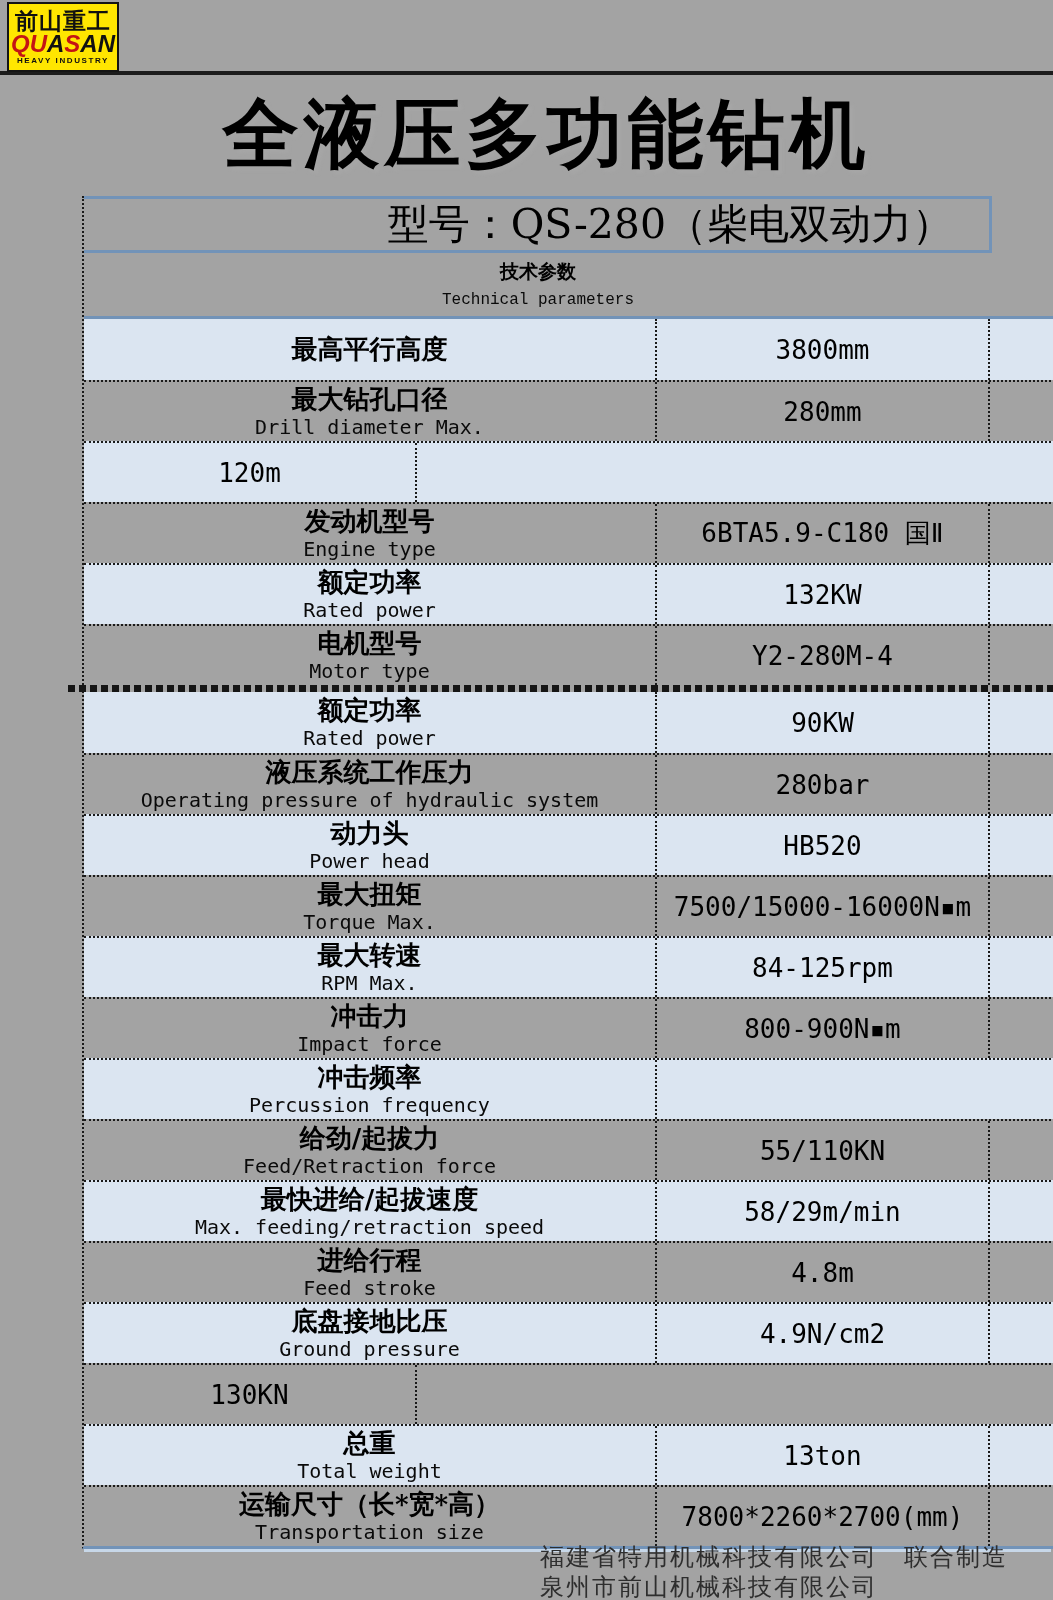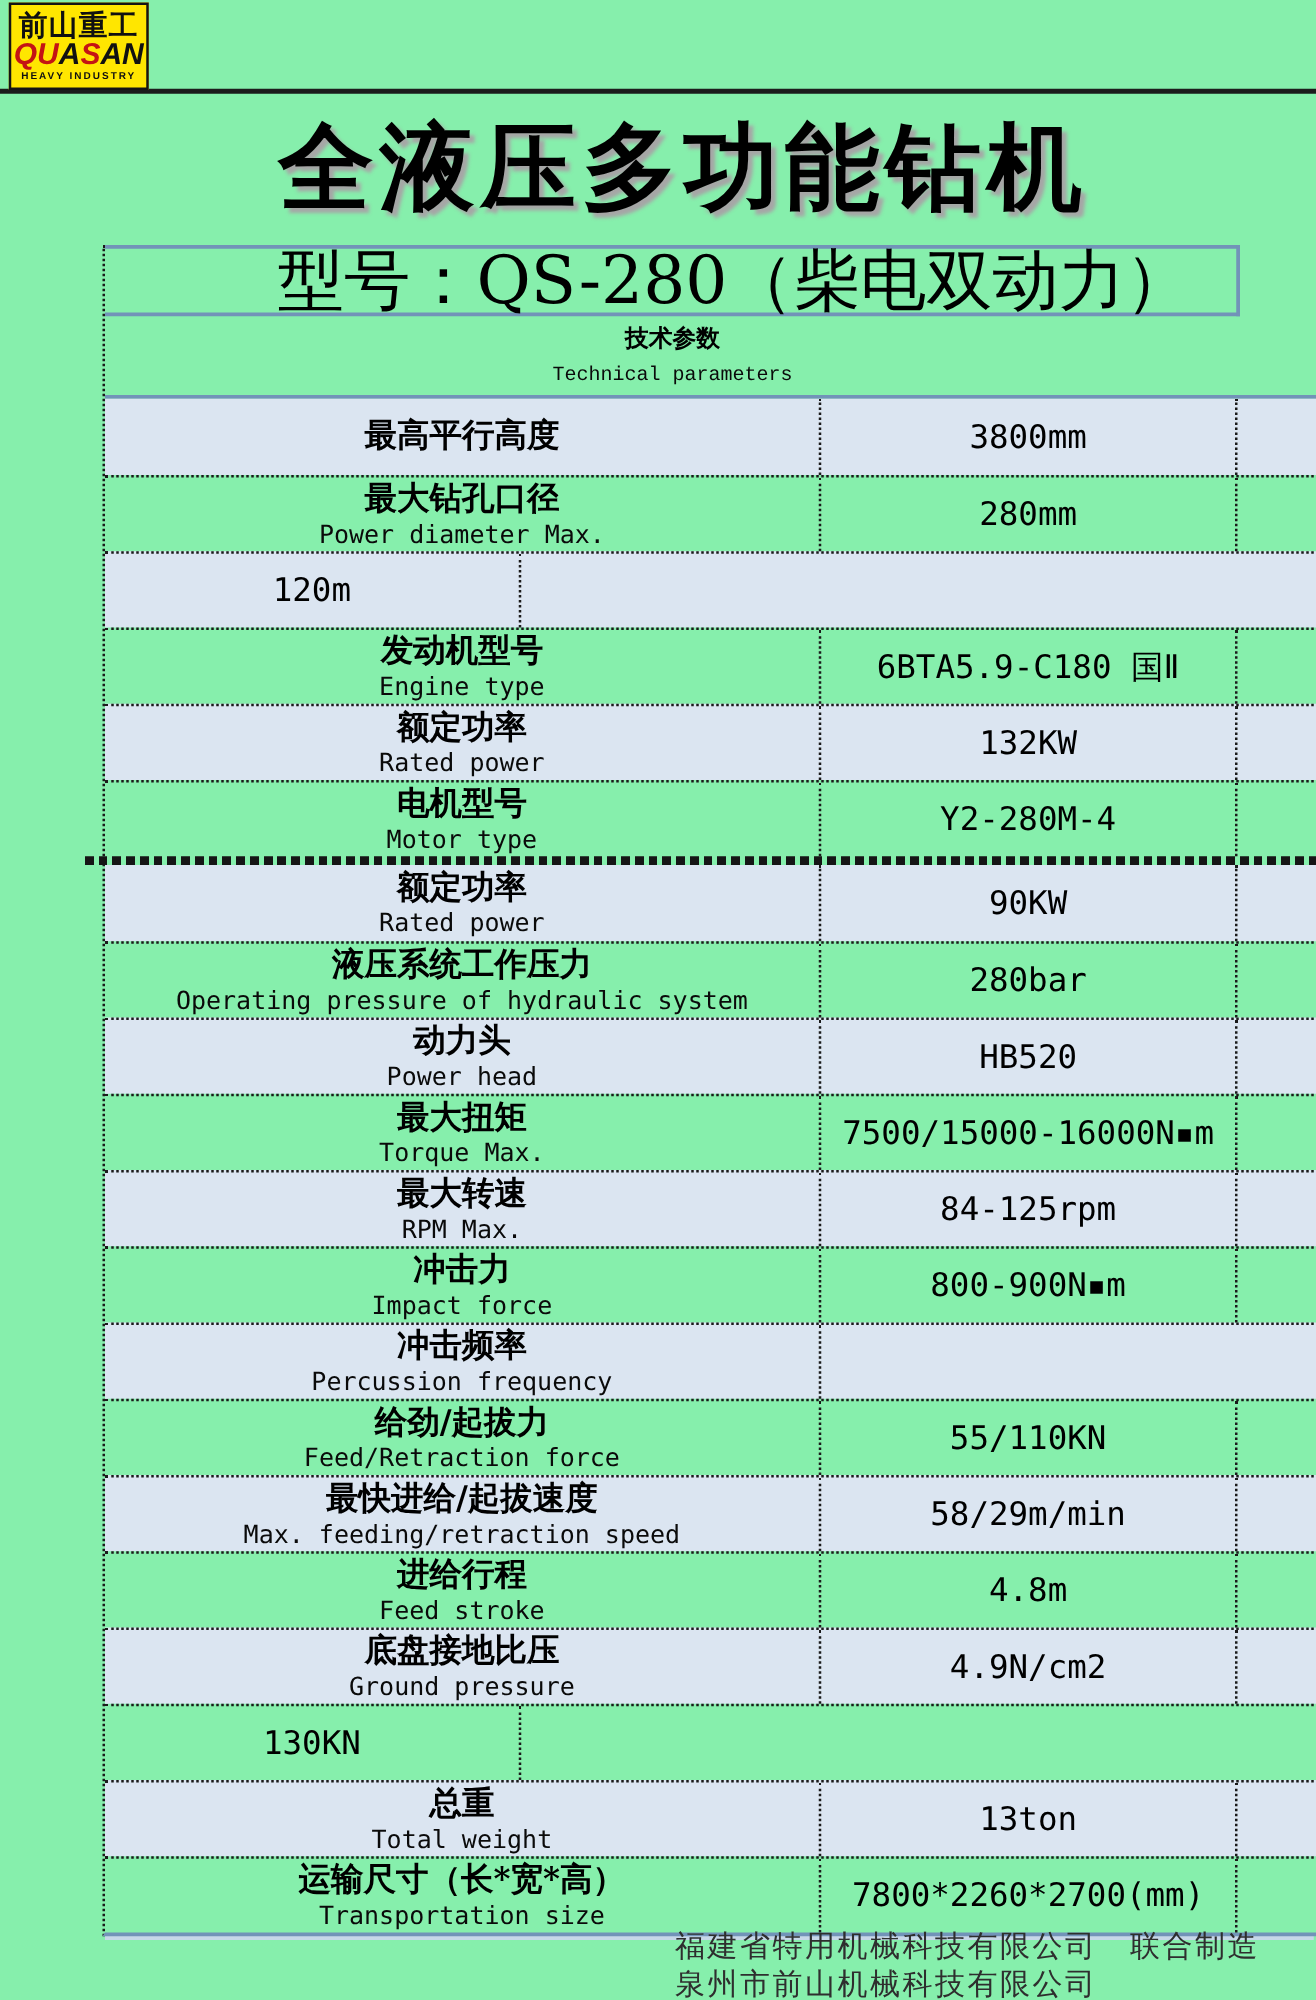--- a/index.html
+++ b/index.html
@@ -1,18 +1,18 @@
 <!DOCTYPE html>
 <html><head>
 <meta charset="utf-8">
 <style>
   html,body { margin:0; padding:0; background:#ffffff; }
   .page {
     position:relative; width:1053px; height:1600px; margin:0 auto;
-    background:#86efac; overflow:hidden;
+    background:#a3a3a3; overflow:hidden;
     font-family:"Liberation Sans", sans-serif;
     --blue-fill:#dbe5f1; --blue-border:#7293b8; --ink:#1a1a1a;
   }
 
   
   .top-rule { position:absolute; left:0; top:71px; width:1053px; height:4px; background:#1c1c1c; }
 
   
   .logo {
     position:absolute; left:7px; top:2px; width:112px; height:70px;
@@ -36,21 +36,21 @@
     position:absolute; left:82px; top:196px; width:971px; box-sizing:border-box;
     border-left:2px dotted var(--ink);
     border-bottom:3px solid var(--blue-border);
     box-shadow:0 5px 0 -2px #c7d7e8;
   }
   .row-model {
     width:908px; height:57px; box-sizing:border-box;
     border-top:3px solid var(--blue-border); border-bottom:3px solid var(--blue-border);
     border-right:3px solid var(--blue-border);
     display:flex; align-items:center; justify-content:flex-end; padding-right:36px;
-    font-family:"DejaVu Serif", serif; font-size:53px; color:#000; white-space:nowrap;
+    font-family:"DejaVu Serif", serif; font-size:41px; color:#000; white-space:nowrap;
   }
   .row-section { width:971px; height:66px; box-sizing:border-box; border-bottom:3px solid var(--blue-border); }
   .row-section .inner { width:908px; height:100%; display:flex; flex-direction:column; align-items:center; justify-content:center; }
   .sec-cn { font-family:"DejaVu Serif", serif; font-weight:bold; font-size:19px; line-height:31px; color:#000; }
   .sec-en { font-family:Liberation Mono, monospace; font-size:16px; line-height:26px; color:#0a0a0a; }
 
   .t-row { display:flex; width:971px; height:61px; box-sizing:border-box; }
   .t-row.blue { background:var(--blue-fill); }
   .t-row.bt { border-top:2px dotted var(--ink); }
   .c-label {
@@ -105,21 +105,21 @@
         <div class="t-row blue">
           <div class="c-label">
             <div class="c-cn">最高平行高度</div>
           </div>
           <div class="c-value">3800mm</div>
           <div class="c-bleed"></div>
         </div>
         <div class="t-row bt">
           <div class="c-label">
             <div class="c-cn">最大钻孔口径</div>
-            <div class="c-en">Power diameter Max.</div>
+            <div class="c-en">Drill diameter Max.</div>
           </div>
           <div class="c-value">280mm</div>
           <div class="c-bleed"></div>
         </div>
         <div class="t-row blue bt">
           <div class="c-value">120m</div>
           <div class="c-bleed"></div>
         </div>
         <div class="t-row bt">
           <div class="c-label">

